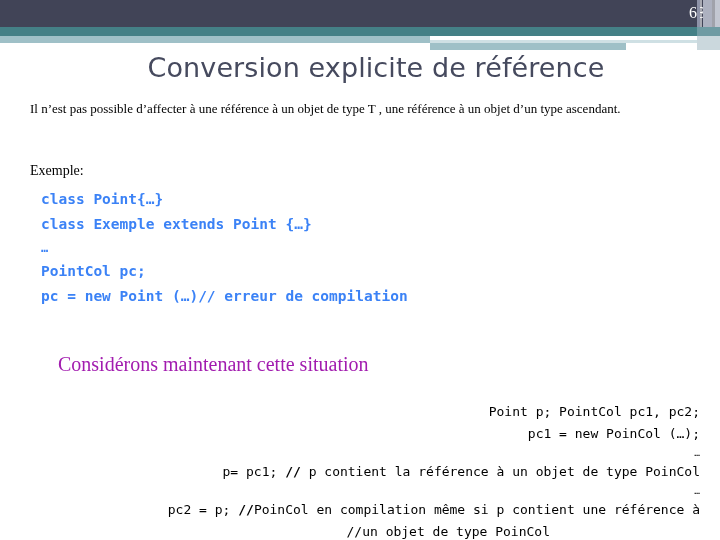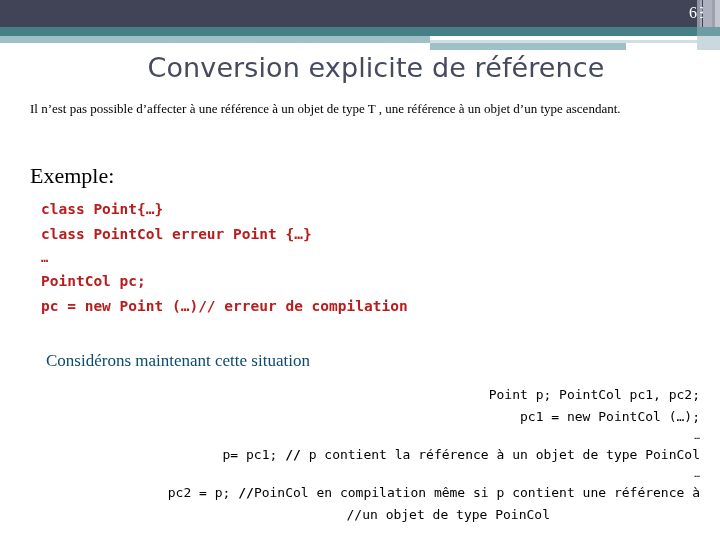--- a/index.html
+++ b/index.html
@@ -154,48 +154,48 @@
     font-family: "Liberation Serif", "DejaVu Serif", serif;
     font-size: 13px;
     color: #000000;
     line-height: 1.38;
     margin: 0;
     width: 665px;
   }
 
   .exemple-label {
     font-family: "Liberation Serif", "DejaVu Serif", serif;
-    font-size: 22px;
+    font-size: 14px;
     color: #000000;
     margin: 0;
     padding-top: 45px;
   }
 
   .code-block-1 {
     font-family: "DejaVu Sans Mono", "Liberation Mono", monospace;
     font-size: 14.5px;
     font-weight: bold;
-    color: #b91c1c;
+    color: #3b82f6;
     padding-left: 11px;
     padding-top: 8px;
   }
   .code-block-1 .code-line {
     line-height: 25px;
     white-space: pre;
   }
   .code-block-1 .ellipsis-line {
     font-size: 12px;
     line-height: 22px;
   }
 
   .consider-label {
     font-family: "Liberation Serif", "DejaVu Serif", serif;
-    font-size: 17px;
-    color: #0c4a6e;
-    margin: 4px;
+    font-size: 20px;
+    color: #a21caf;
+    margin: 16px;
     padding-left: 12px;
     padding-top: 28px;
   }
 
   .code-block-2 {
     font-family: "DejaVu Sans Mono", "Liberation Mono", monospace;
     font-size: 13px;
     color: #000000;
     padding-left: 12px;
     padding-top: 9px;
@@ -248,31 +248,31 @@
   <div class="slide-title">Conversion explicite de référence</div>
 
   <div class="content">
 
     <p class="intro-para">Il n’est pas possible d’affecter à une référence à un objet de type T , une référence à un objet d’un type ascendant.</p>
 
     <p class="exemple-label">Exemple:</p>
 
     <div class="code-block-1">
       <div class="code-line">class Point{…}</div>
-      <div class="code-line">class PointCol erreur Point {…}</div>
+      <div class="code-line">class Exemple extends Point {…}</div>
       <div class="code-line ellipsis-line">…</div>
       <div class="code-line">PointCol pc;</div>
       <div class="code-line">pc = new Point (…)// erreur de compilation</div>
     </div>
 
     <p class="consider-label">Considérons maintenant cette situation</p>
 
     <div class="code-block-2">
       <div class="code-line">Point p; PointCol pc1, pc2;</div>
-      <div class="code-line">pc1 = new PointCol (…);</div>
+      <div class="code-line">pc1 = new PoinCol (…);</div>
       <div class="code-line ellipsis-line">…</div>
       <div class="code-line"><span>p= pc1; </span><span class="cmt-mark">//</span><span> p contient la référence à un objet de type PoinCol</span></div>
       <div class="code-line ellipsis-line">…</div>
       <div class="code-line"><span>pc2 = p; </span><span class="cmt-mark">//</span><span>PoinCol en compilation même si p contient une référence à</span></div>
       <div class="last-comment">//un objet de type PoinCol</div>
     </div>
 
   </div>
 </div>
 

